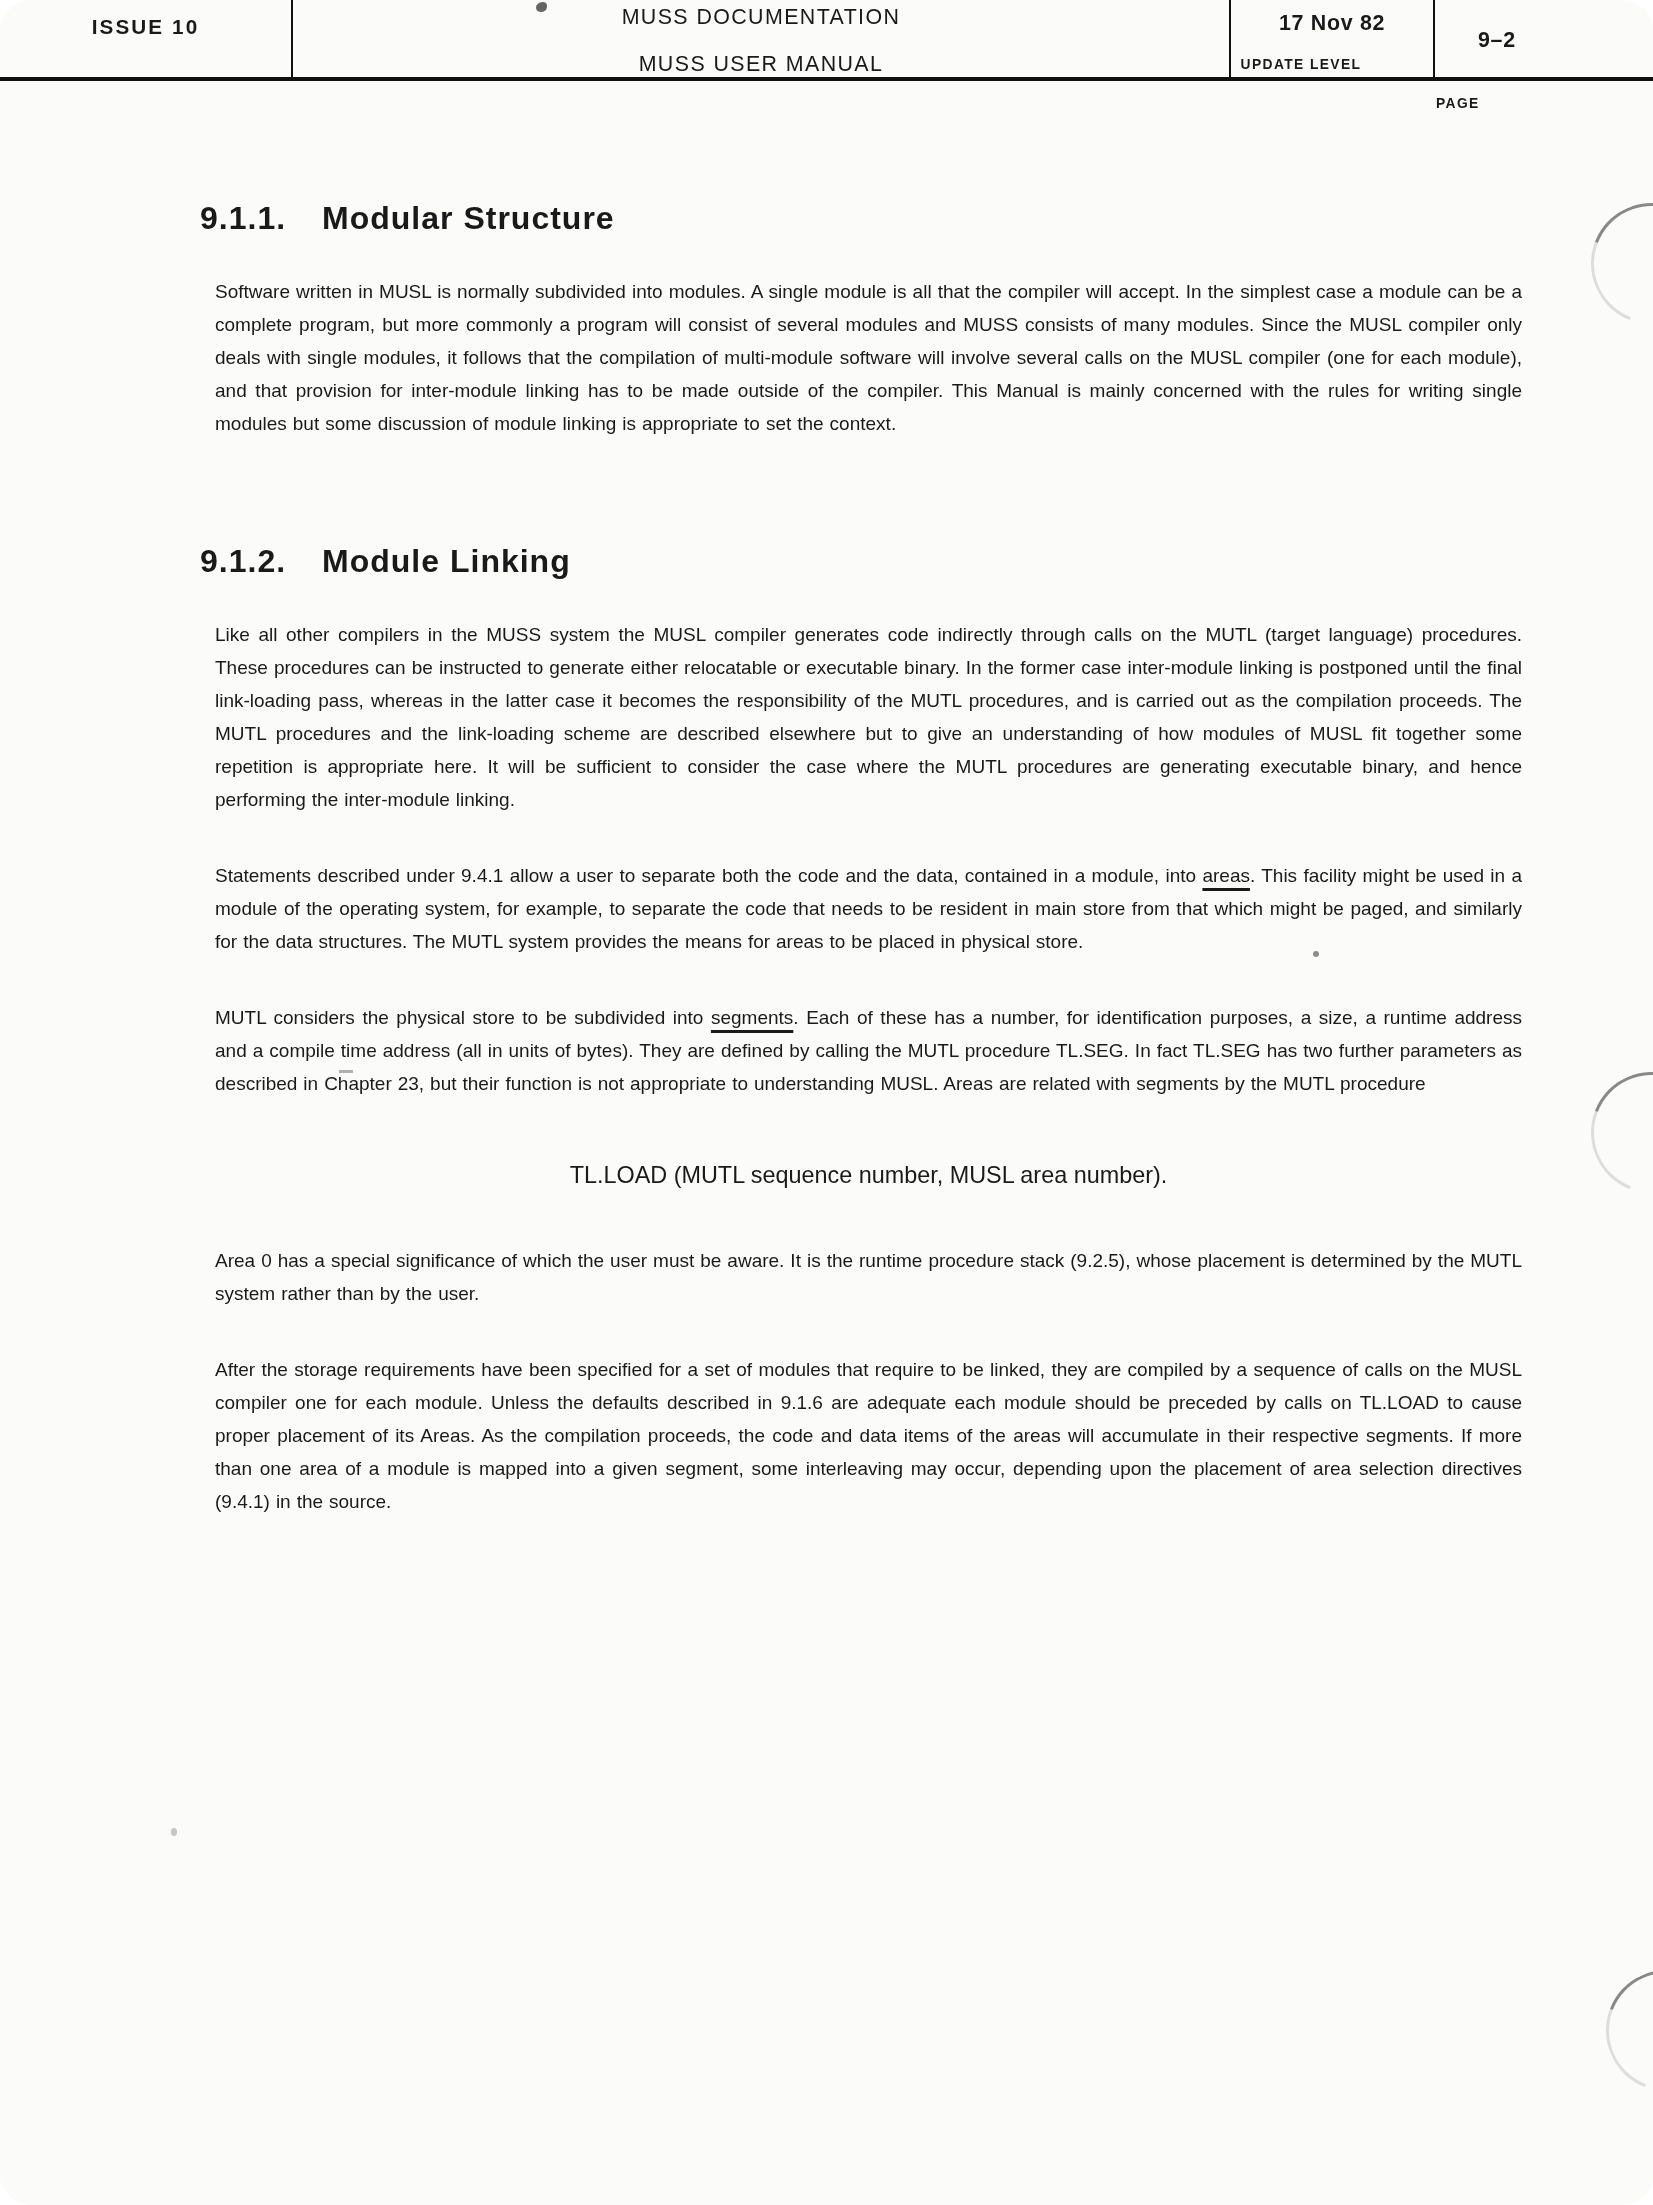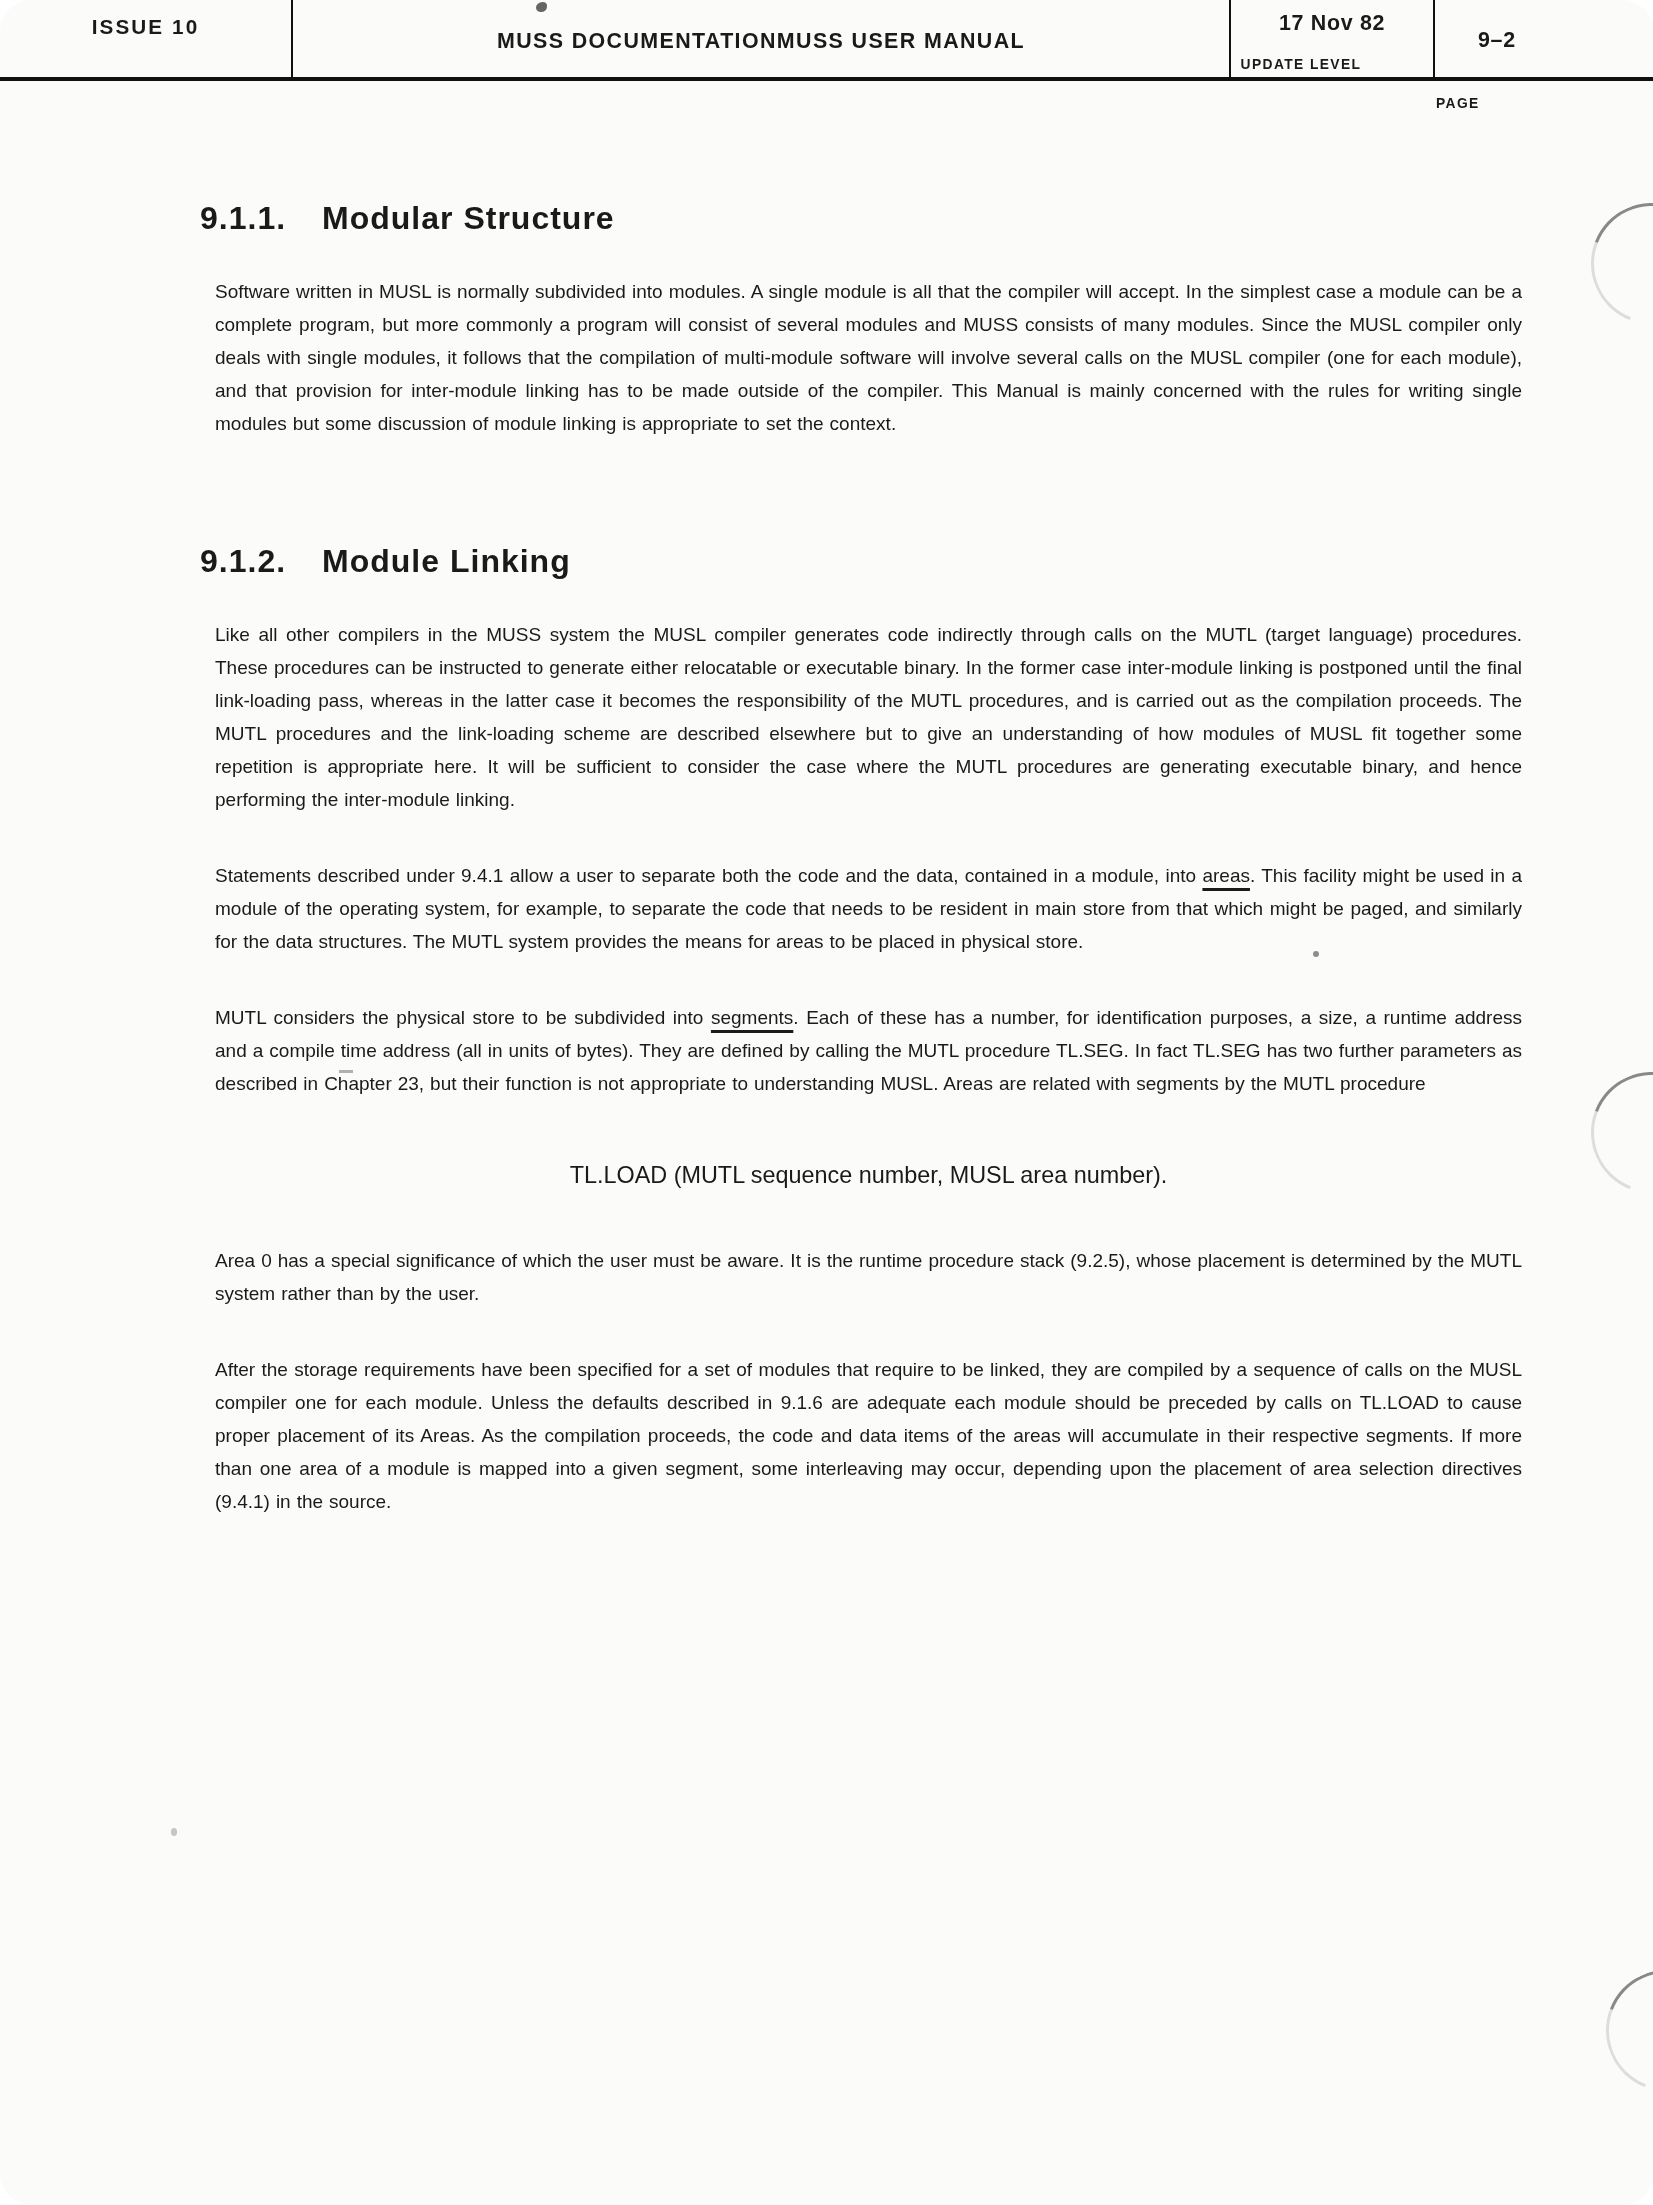--- a/index.html
+++ b/index.html
@@ -22,22 +22,22 @@
     display:flex;align-items:stretch;
   }
   .cell-issue{
     width:293px;border-right:2.8px solid var(--rule);
     display:flex;align-items:flex-start;justify-content:center;
     padding-top:15px;
     font-weight:bold;font-size:20.7px;letter-spacing:2.1px;
   }
   .cell-title{
     flex:1;
-    display:flex;flex-direction:row;align-items:center;justify-content:center;
-    font-weight:bold;font-size:21.4px;letter-spacing:1.4px;line-height:26px;
+    display:flex;flex-direction:column;align-items:center;justify-content:space-between;
+    font-weight:normal;font-size:21.4px;letter-spacing:1.4px;line-height:26px;
     padding-top:4.1px;
   }
   .cell-update{
     width:204px;border-left:2.8px solid var(--rule);
     display:flex;flex-direction:column;justify-content:space-between;
     padding:11px 0 5.5px;
   }
   .update-value{text-align:center;font-weight:bold;font-size:21.4px;letter-spacing:0.7px;}
   .update-label{font-size:13.8px;font-weight:bold;letter-spacing:1.4px;padding-left:9.6px;}
   .cell-page{

